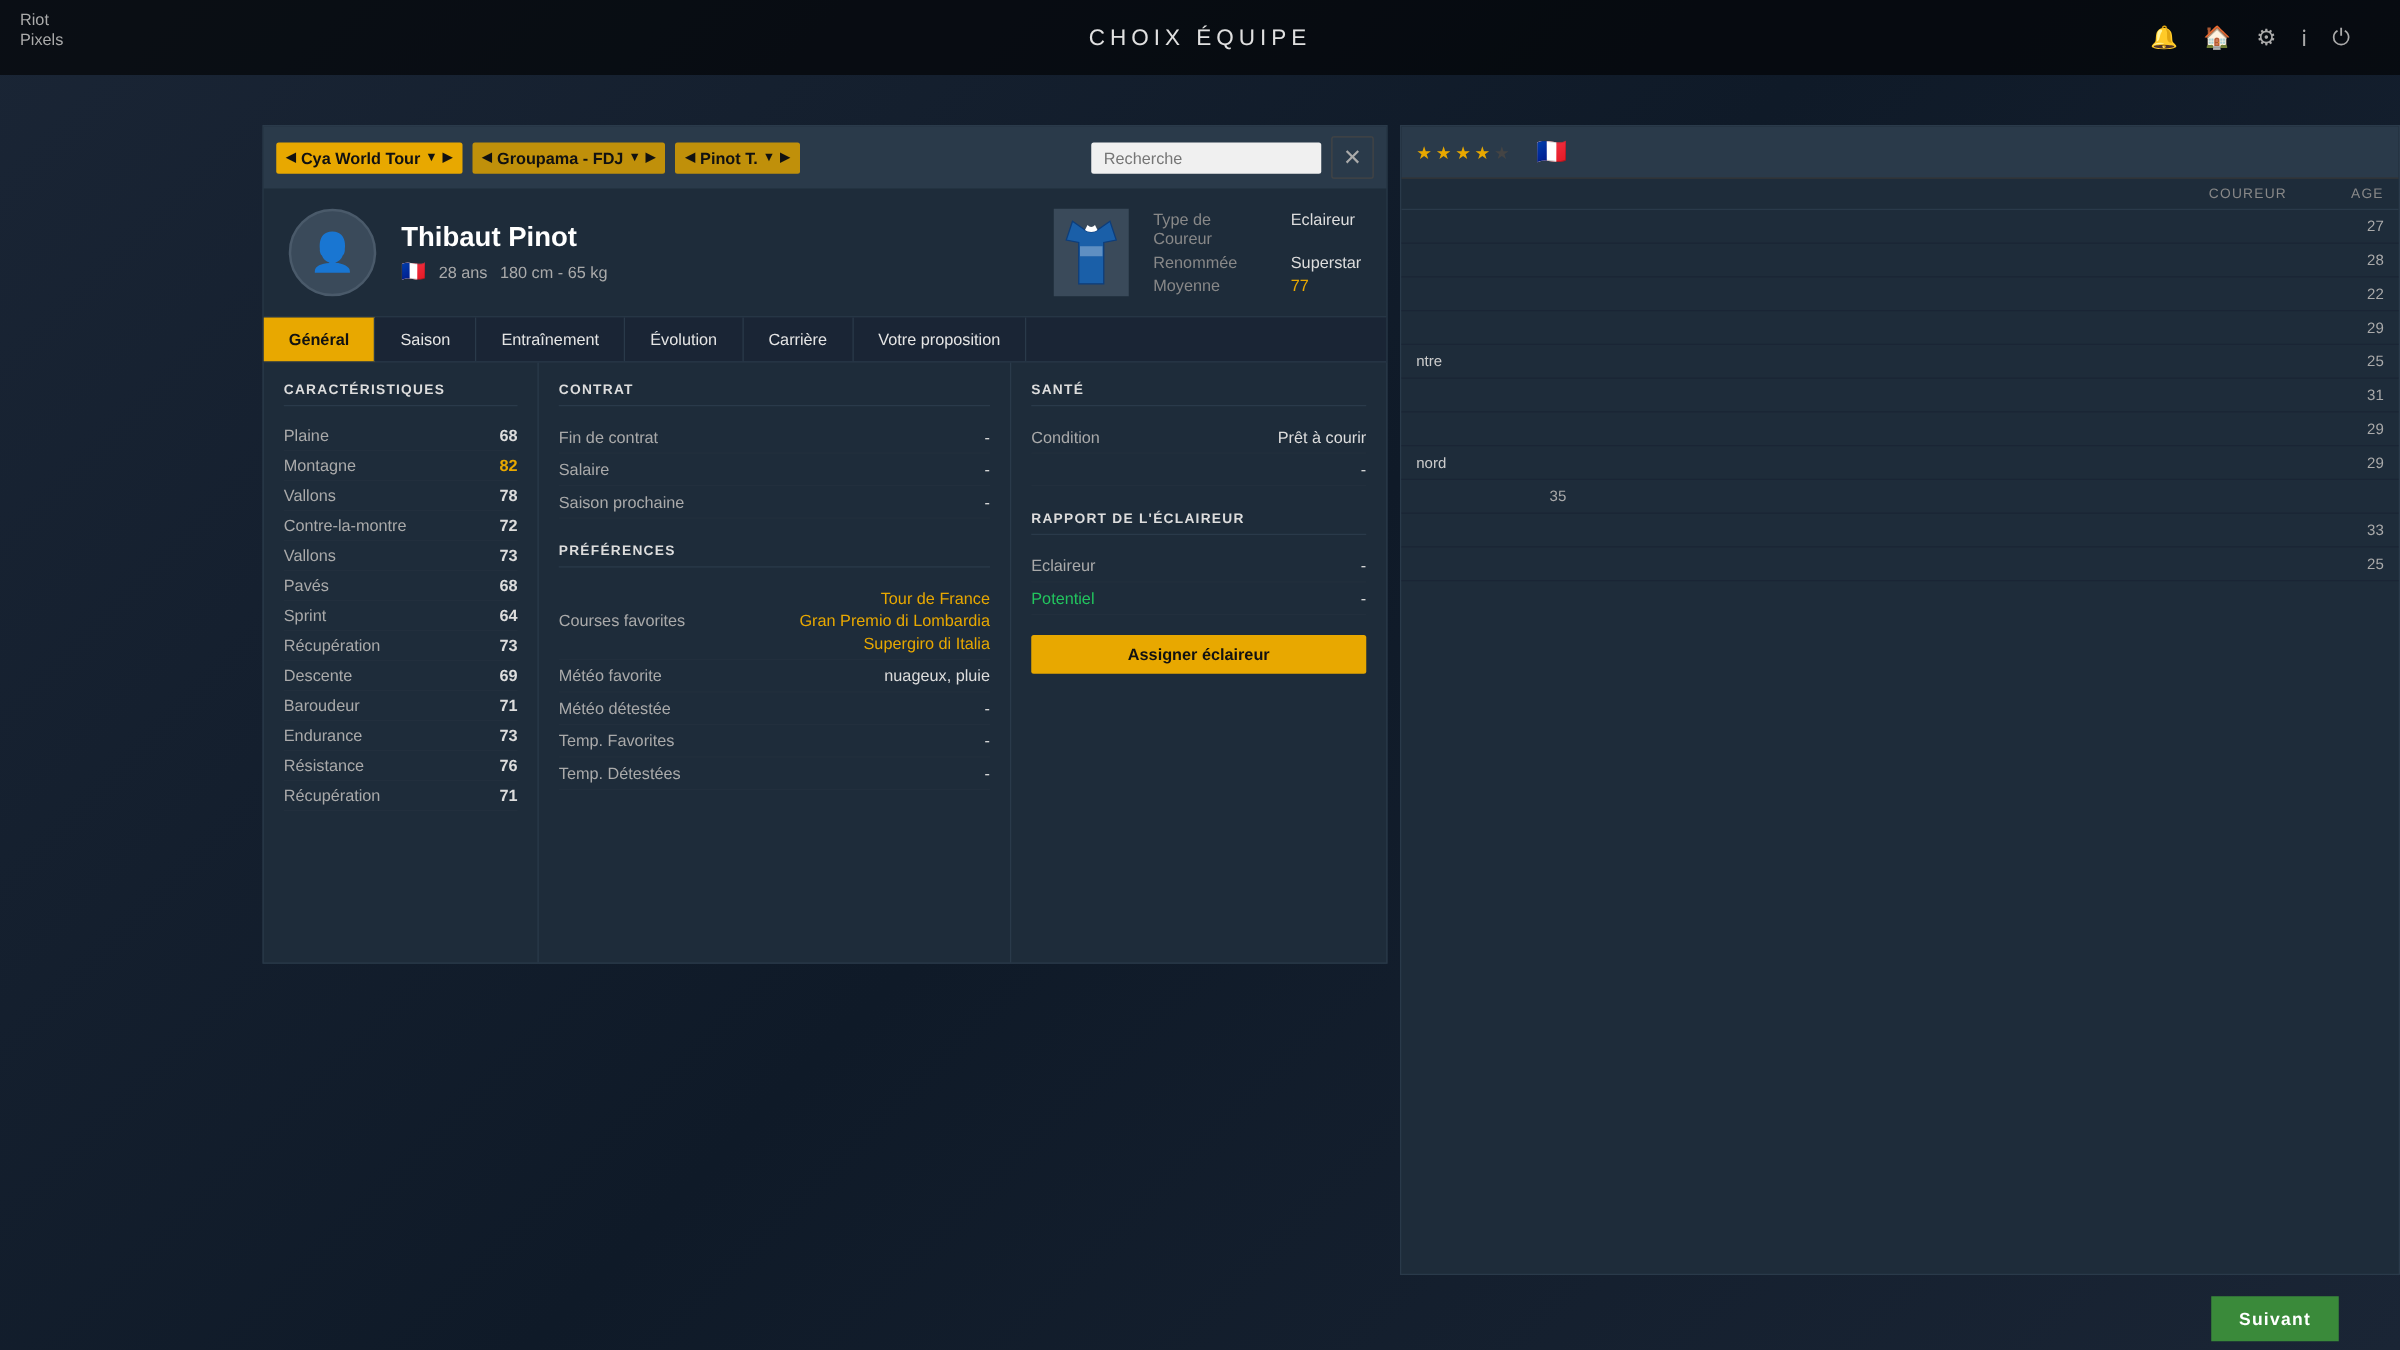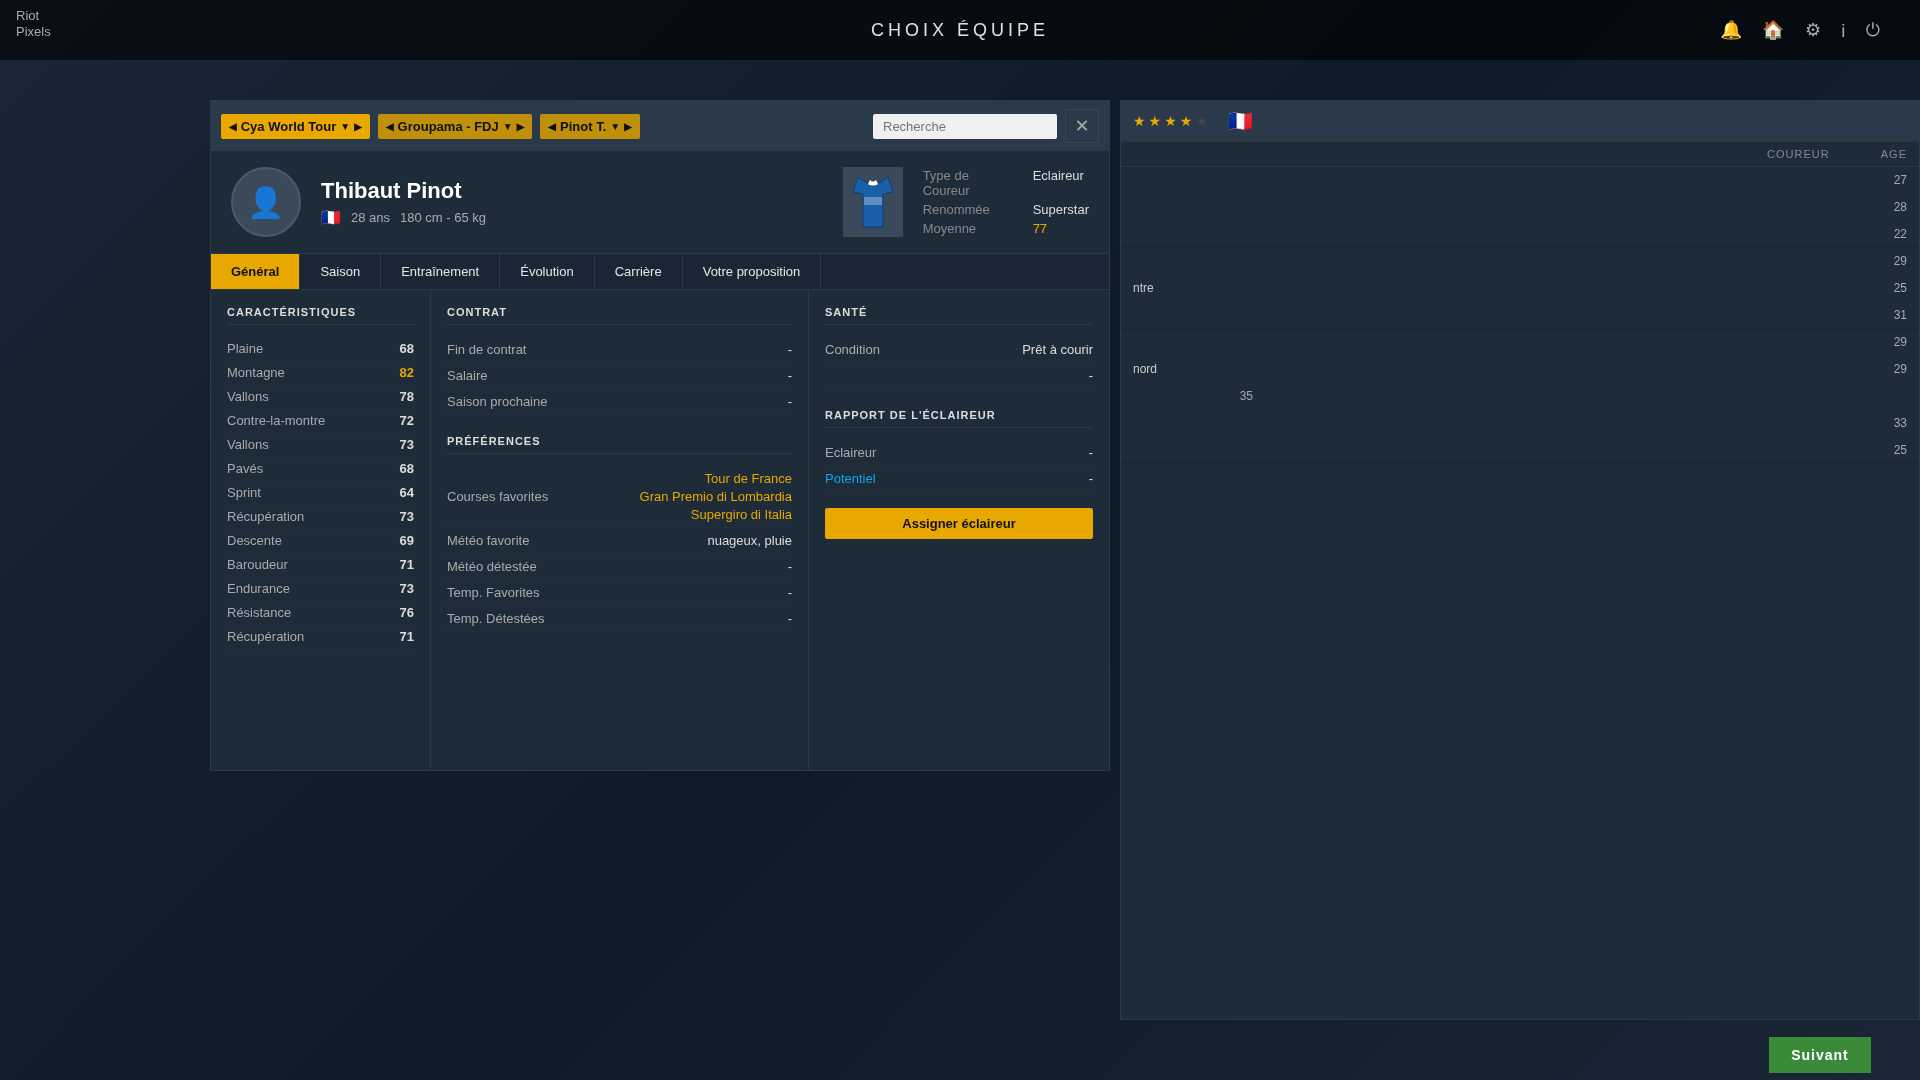--- a/index.html
+++ b/index.html
@@ -574,21 +574,21 @@
         <span class="hr-value">-</span>
       </div>
 
       <div class="scout-report">
         <div class="section-title">RAPPORT DE L'ÉCLAIREUR</div>
         <div class="scout-row">
           <span style="color:#aaa;font-size:13px">Eclaireur</span>
           <span style="color:#ddd;font-size:13px">-</span>
         </div>
         <div class="scout-row">
-          <span style="color:#0ea5e9;font-size:13px">Potentiel</span>
+          <span style="color:#22c55e;font-size:13px">Potentiel</span>
           <span style="color:#ddd;font-size:13px">-</span>
         </div>
         <button class="assign-btn">Assigner éclaireur</button>
       </div>
     </div>
   </div>
 </div>
 
 <div class="right-panel">
   <div class="right-panel-header">

